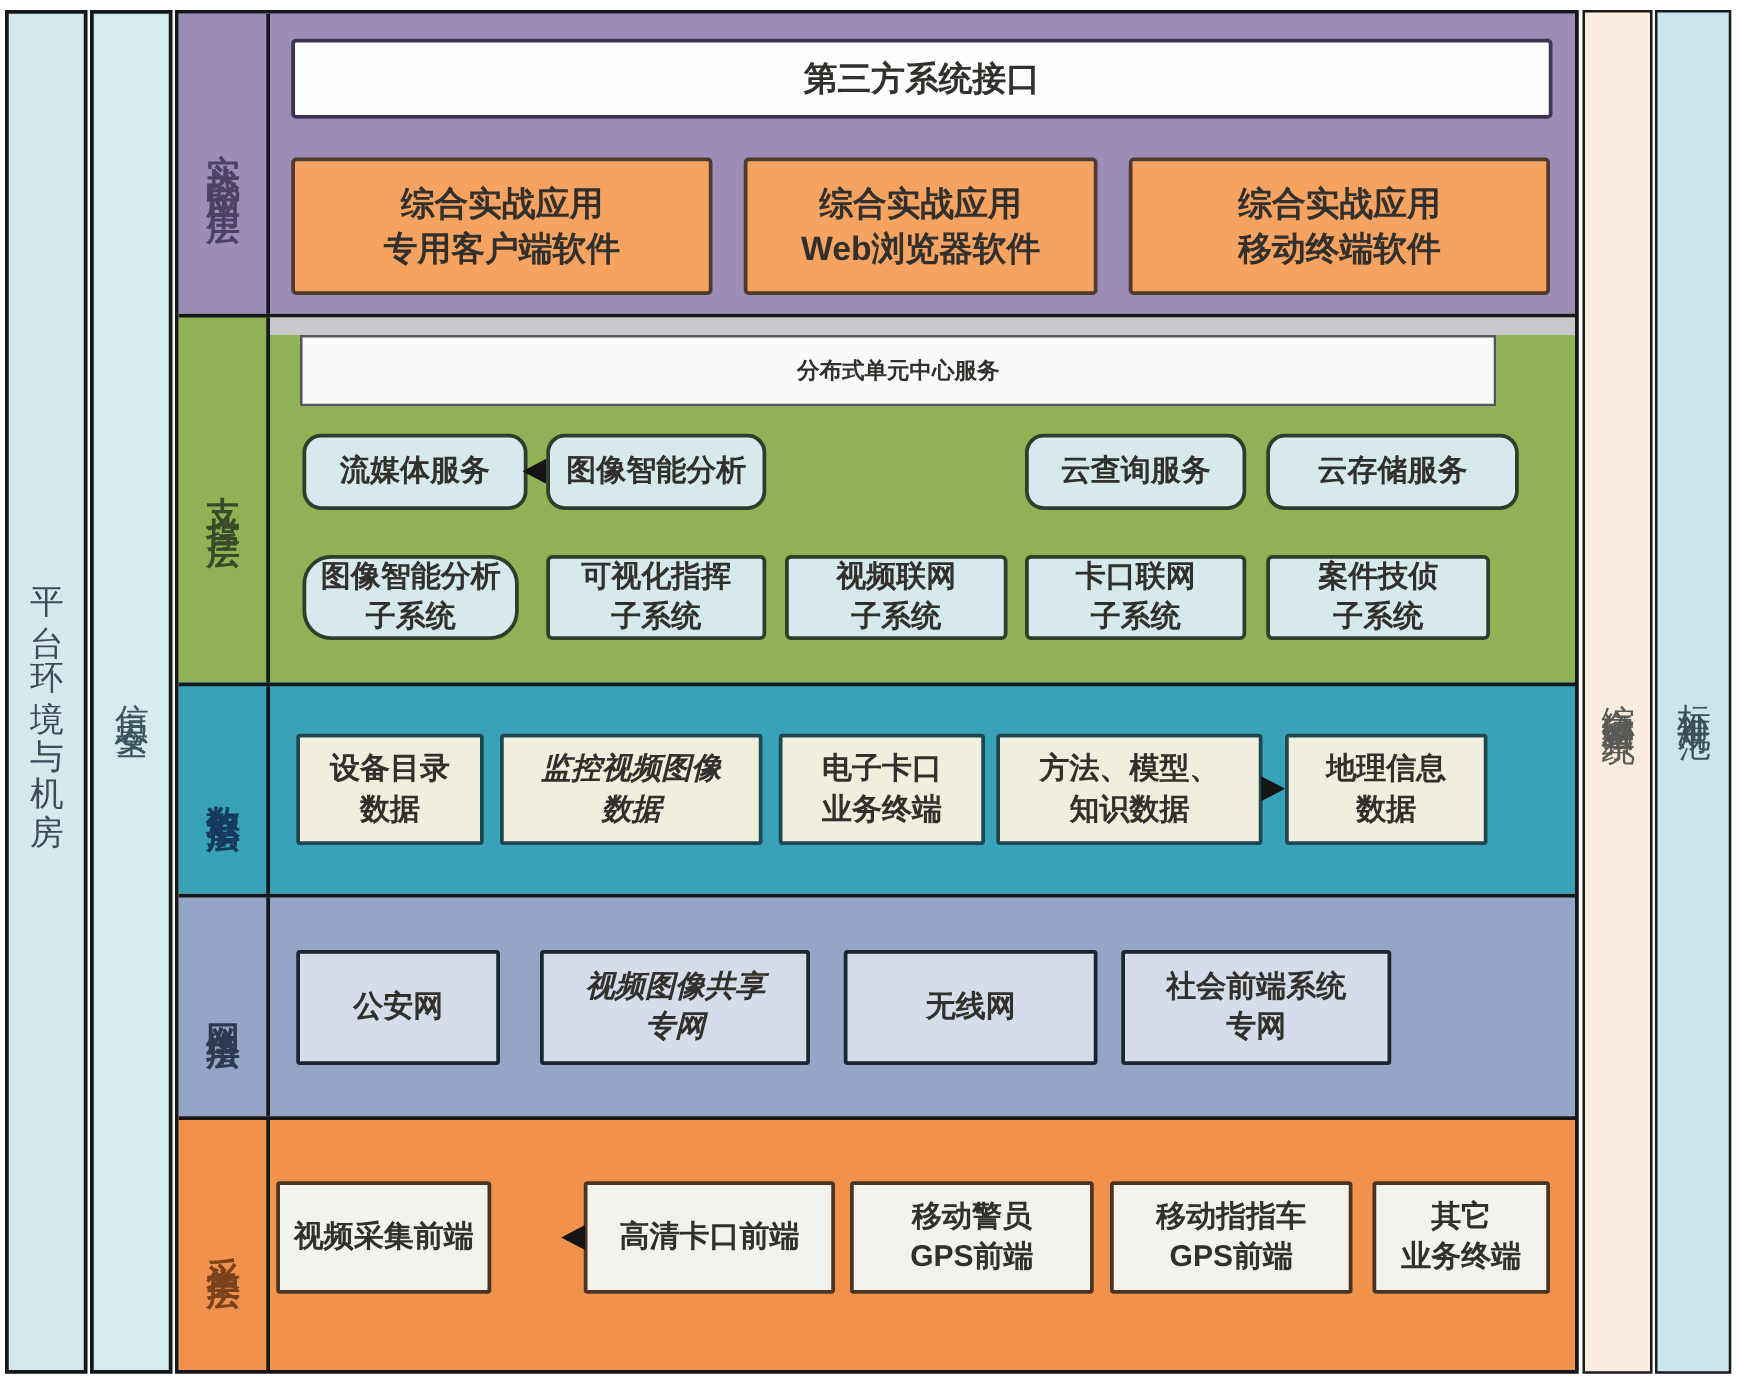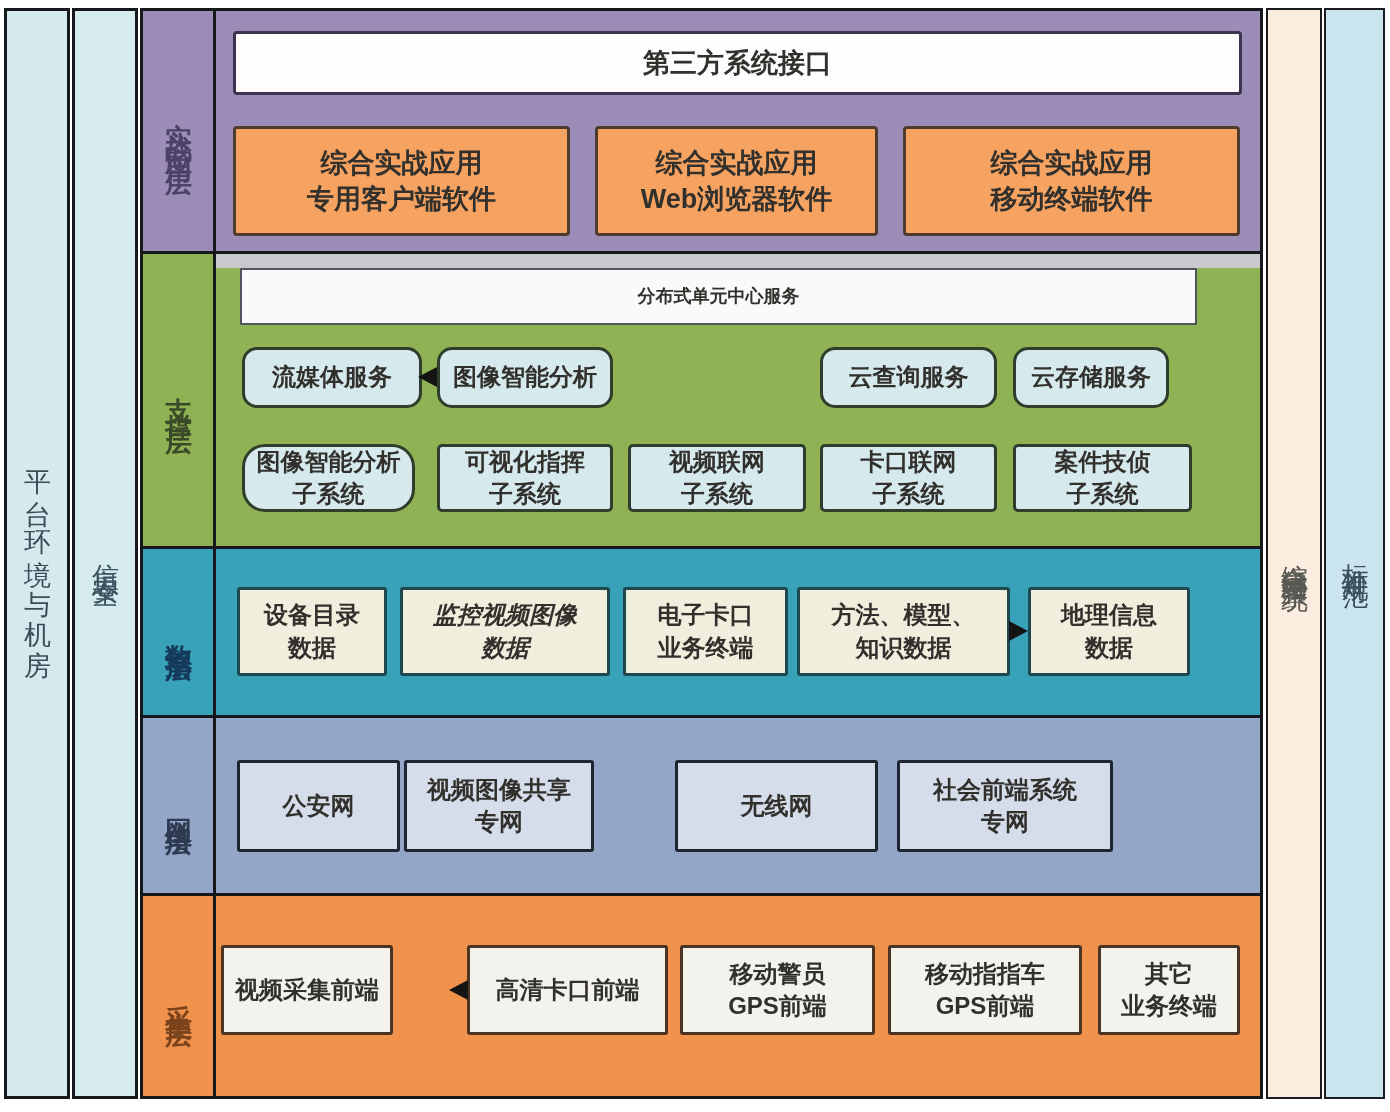--- a/index.html
+++ b/index.html
@@ -61,21 +61,21 @@
   
   #gray-strip{position:absolute;left:0;top:0;width:100%;height:14px;background:#c9c9cd;}
   #b-dist{left:24px;top:14px;width:957px;height:57px;background:#fafafa;
           border:2px solid #54545e;font-size:18px;}
   .svc-bx{background:#d6eaee;border:3px solid #2e3d2c;border-radius:15px;
           font-size:24px;top:93px;height:61px;}
   #b-svc1{left:26px;width:180px;}
   #b-svc2{left:221px;width:176px;}
   #b-svc3{left:412px;width:178px;}
   #b-svc4{left:604px;width:177px;}
-  #b-svc5{left:797px;width:156px;}
+  #b-svc5{left:797px;width:202px;}
   .sub-bx{background:#d6eaee;border:3px solid #2e3d2c;border-radius:5px;
           font-size:24px;top:190px;height:68px;}
   #b-sub1{left:26px;width:173px;border-radius:23px;}
   #b-sub2{left:221px;width:176px;}
   #b-sub3{left:412px;width:178px;}
   #b-sub4{left:604px;width:177px;}
   #b-sub5{left:797px;width:179px;}
 
   
   .data-bx{background:#f0eedd;border:3px solid #1f4750;border-radius:3px;
@@ -83,21 +83,21 @@
   #b-dat1{left:21px;width:150px;}
   #b-dat2{left:184px;width:210px;font-style:italic;}
   #b-dat3{left:407px;width:165px;}
   #b-dat4{left:581px;width:213px;}
   #b-dat5{left:812px;width:162px;}
 
   
   .net-bx{background:#d4dde9;border:3px solid #1d2530;border-radius:3px;
           font-size:24px;top:42px;height:92px;}
   #b-net1{left:21px;width:163px;}
-  #b-net2{left:188px;width:190px;}
+  #b-net2{left:216px;width:216px;font-style:italic;}
   #b-net3{left:459px;width:203px;}
   #b-net4{left:681px;width:216px;}
 
   
   .col-bx{background:#f4f2ed;border:3px solid #4c3425;border-radius:3px;
           font-size:24px;top:49px;height:90px;}
   #b-col1{left:5px;width:172px;}
   #b-col2{left:251px;width:201px;}
   #b-col3{left:464px;width:195px;}
   #b-col4{left:672px;width:194px;}

